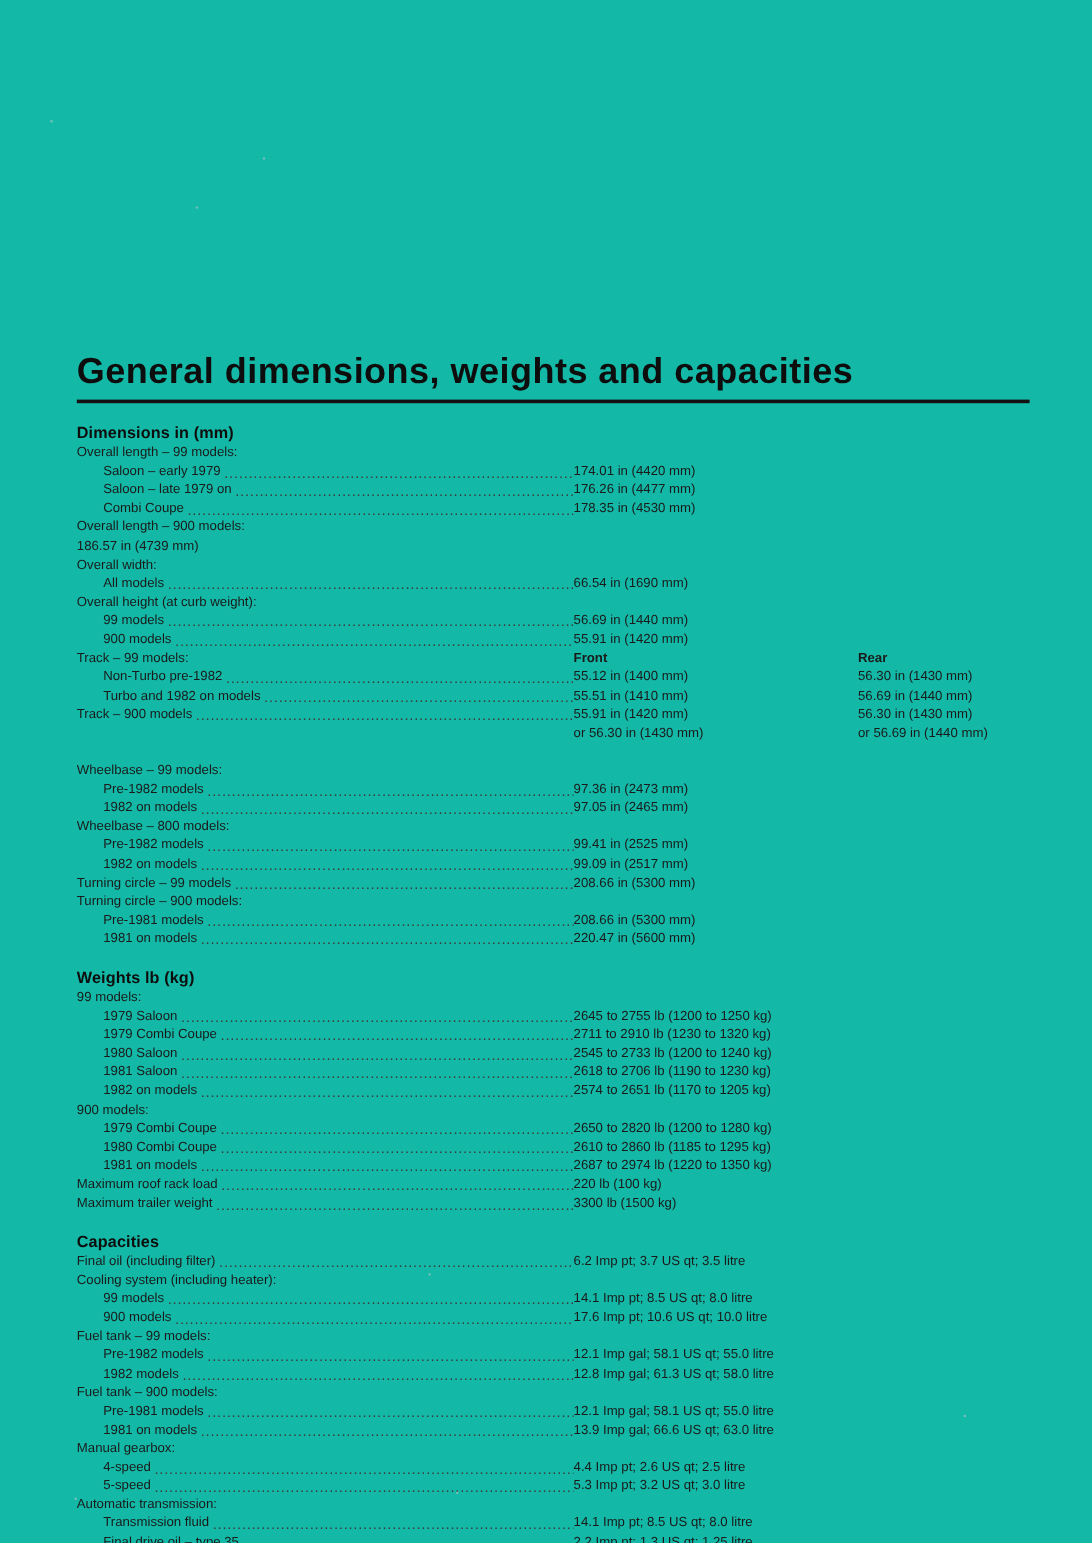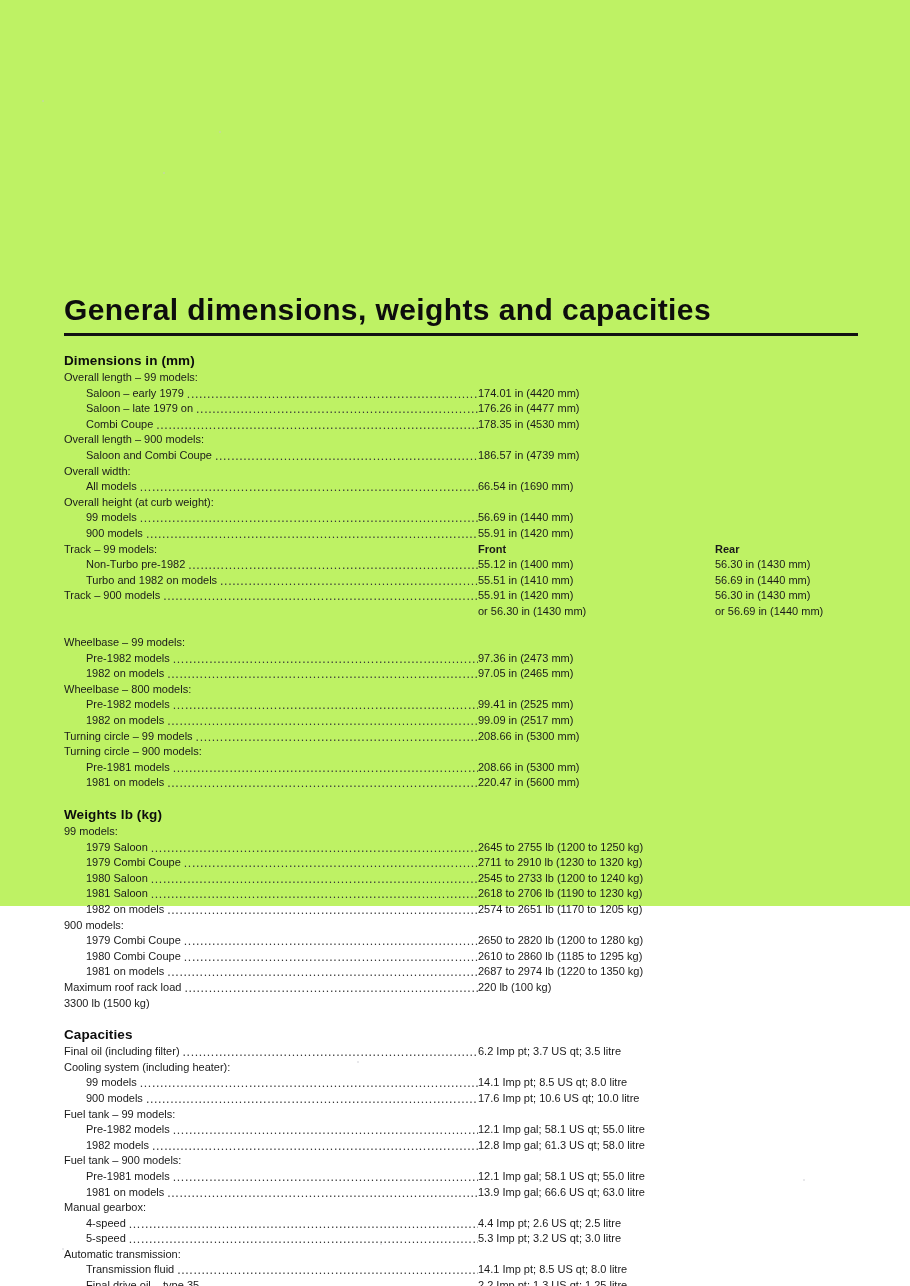--- a/index.html
+++ b/index.html
@@ -14,22 +14,22 @@
     position: relative;
     font-family: "Liberation Sans", sans-serif;
     color: #1a1a1a;
     overflow: hidden;
   }
 
   #page {
     position: absolute;
     left: 0; top: 0;
     width: 910px;
-    height: 906px;
-    background: #bef264;
+    height: 1286px;
+    background: #14b8a6;
   }
 
   
   .title-block {
     position: absolute;
     left: 64px;
     top: 292px;
     width: 794px;
   }
   .doc-title {
@@ -178,24 +178,20 @@
           </div>
         <div class="value-cell">178.35 in (4530 mm)</div>
       </div>
 
       <div class="row group">
         <div class="label-cell">
             <span class="label-text">Overall length – 900 models:</span>
           </div>
       </div>
       <div class="row indent-1">
-        <div class="label-cell">
-            <span class="label-text">Saloon and Combi Coupe</span>
-            <span class="leader"></span>
-          </div>
         <div class="value-cell">186.57 in (4739 mm)</div>
       </div>
 
       <div class="row group">
         <div class="label-cell">
             <span class="label-text">Overall width:</span>
           </div>
       </div>
       <div class="row indent-1">
         <div class="label-cell">
@@ -403,20 +399,24 @@
         <div class="value-cell">2687 to 2974 lb (1220 to 1350 kg)</div>
       </div>
       <div class="row">
         <div class="label-cell">
             <span class="label-text">Maximum roof rack load</span>
             <span class="leader"></span>
           </div>
         <div class="value-cell">220 lb (100 kg)</div>
       </div>
       <div class="row">
+        <div class="label-cell">
+            <span class="label-text">Maximum trailer weight</span>
+            <span class="leader"></span>
+          </div>
         <div class="value-cell">3300 lb (1500 kg)</div>
       </div>
     </div>
 
     <div class="section gap-before">
       <div class="section-heading">Capacities</div>
 
       <div class="row">
         <div class="label-cell">
             <span class="label-text">Final oil (including filter)</span>

